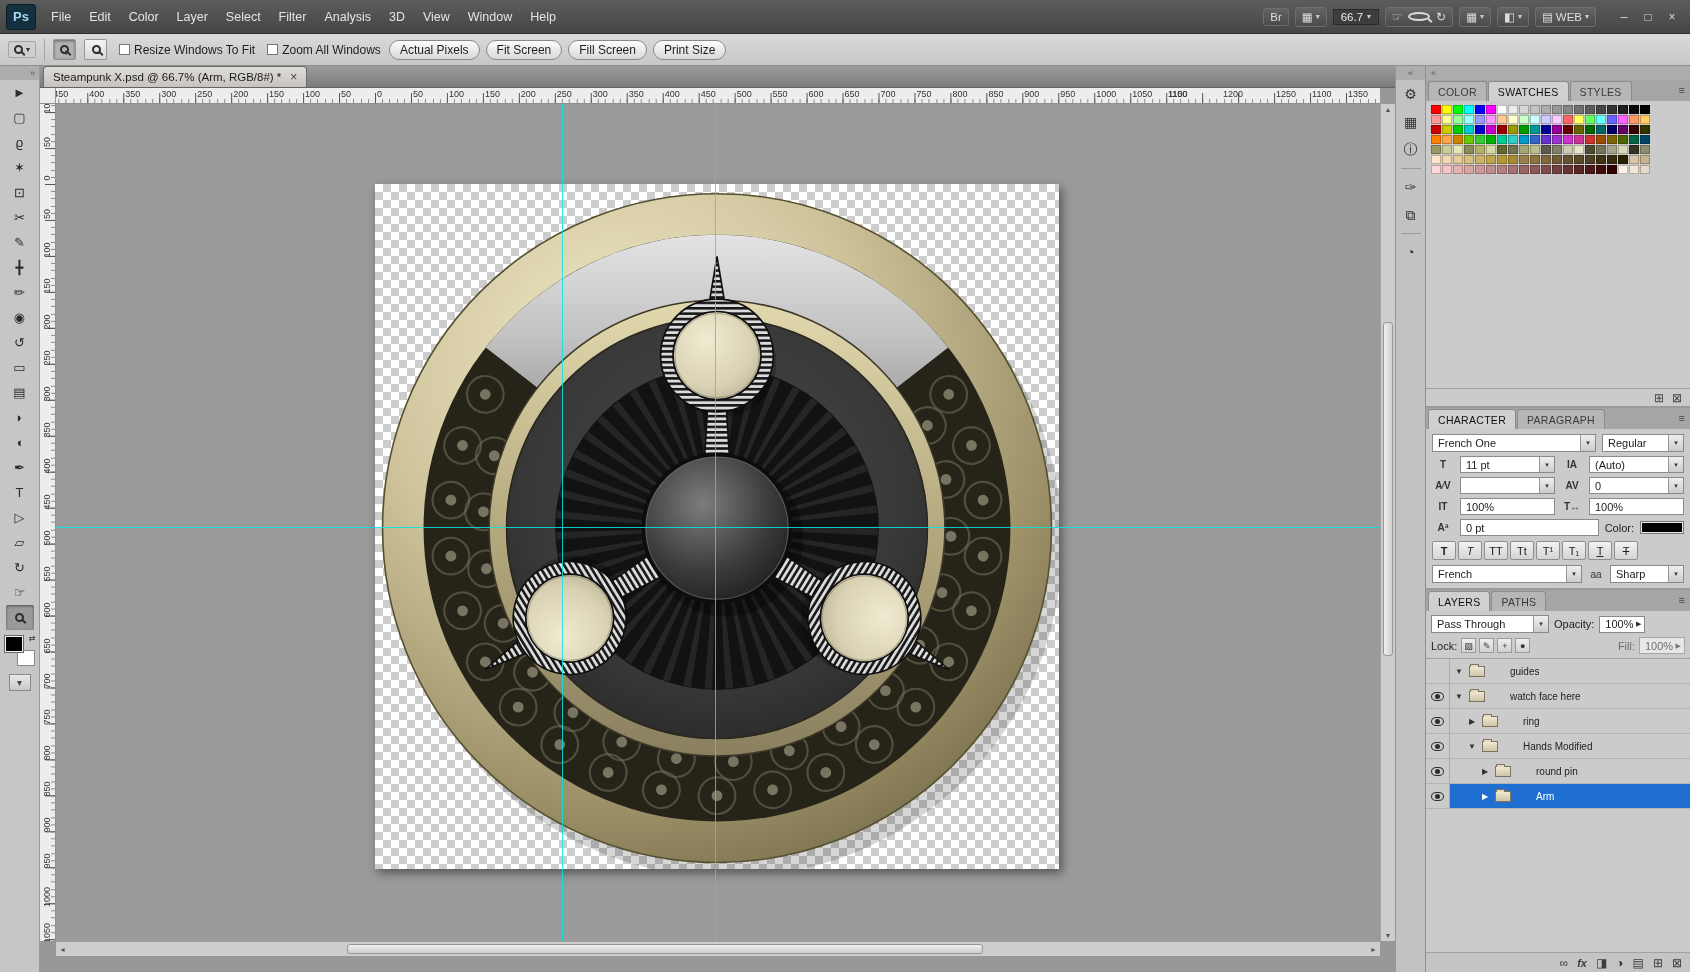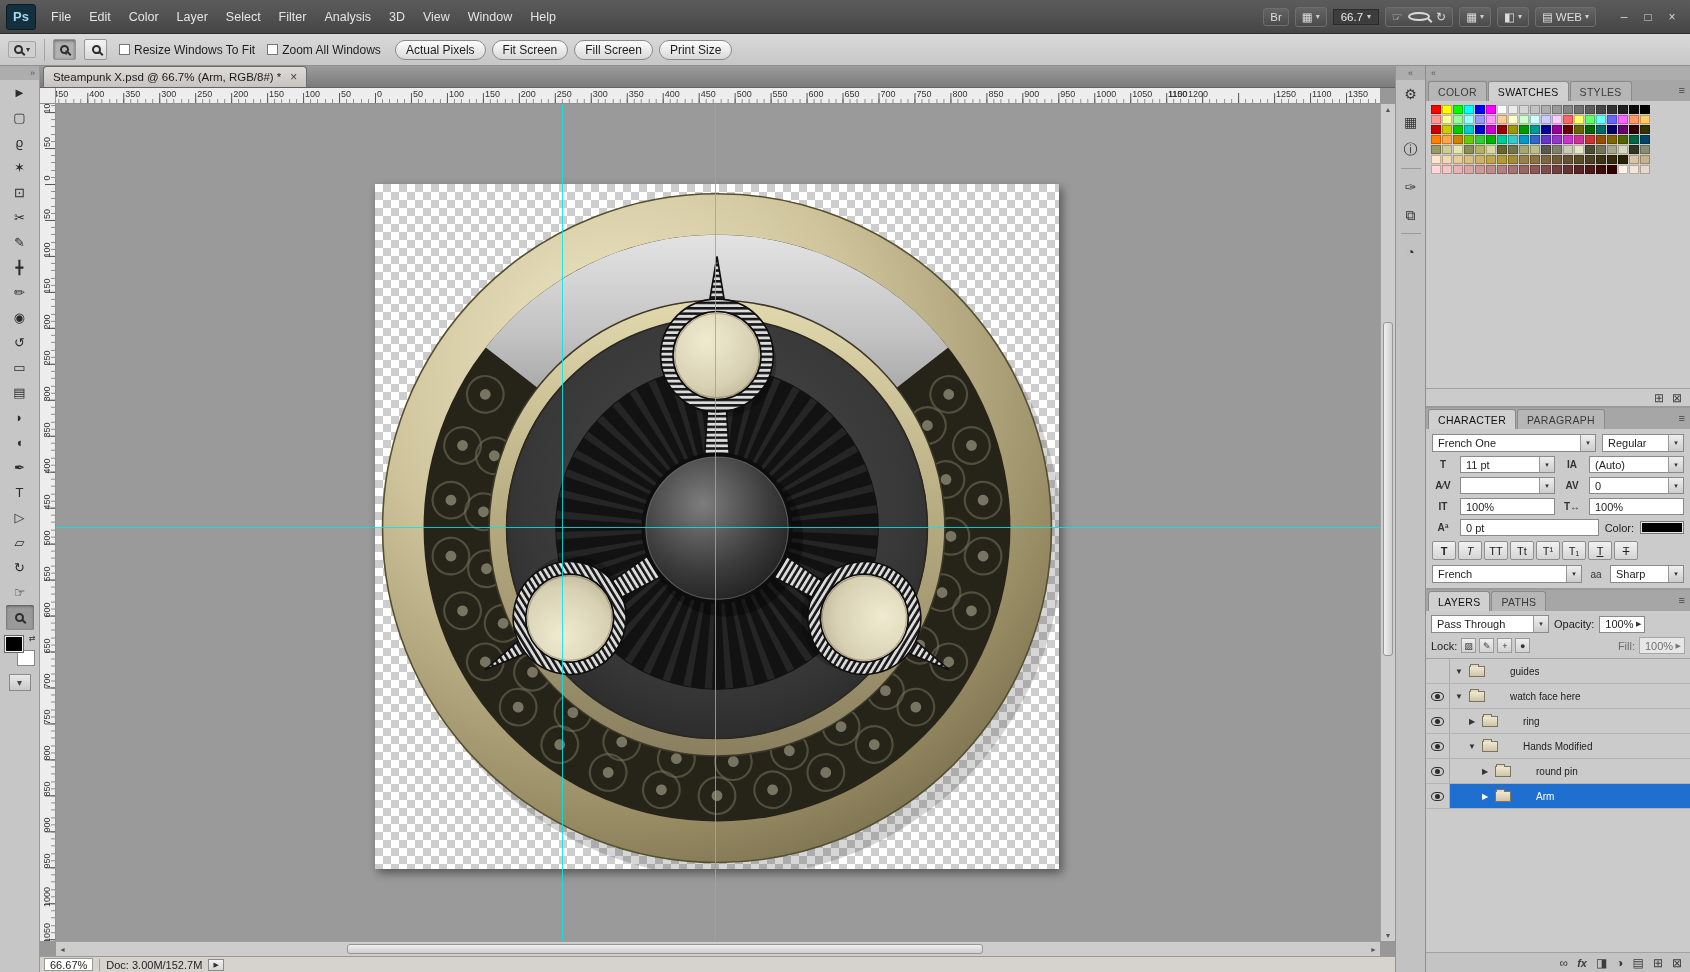--- a/index.html
+++ b/index.html
@@ -246,21 +246,21 @@
   <span id="opt-checks" style="display:flex;gap:12px;margin-left:4px">
       <span class="opt-check">
         <span class="checkbox"></span>
         <span>Resize Windows To Fit</span>
       </span>
       <span class="opt-check">
         <span class="checkbox"></span>
         <span>Zoom All Windows</span>
       </span>
     </span>
-  <span id="opt-btns" style="display:flex;gap:6px;margin-left:6px">
+  <span id="opt-btns" style="display:flex;gap:6px;">
       <span class="opt-btn">Actual Pixels</span>
       <span class="opt-btn">Fit Screen</span>
       <span class="opt-btn">Fill Screen</span>
       <span class="opt-btn">Print Size</span>
     </span>
 </div>
 
 <div class="main">
 
   <div class="toolbox">
@@ -335,21 +335,21 @@
           <span class="hr-label" style="left: 824.496px;">700</span>
           <span class="hr-label" style="left: 860.46px;">750</span>
           <span class="hr-label" style="left: 896.424px;">800</span>
           <span class="hr-label" style="left: 932.388px;">850</span>
           <span class="hr-label" style="left: 968.352px;">900</span>
           <span class="hr-label" style="left: 1004.32px;">950</span>
           <span class="hr-label" style="left: 1040.28px;">1000</span>
           <span class="hr-label" style="left: 1076.24px;">1050</span>
           <span class="hr-label" style="left: 1112.21px;">1100</span>
           <span class="hr-label" style="left: 1112px;">1150</span>
-          <span class="hr-label" style="left: 1132px;">1200</span>
+          <span class="hr-label" style="left: 1167px;">1200</span>
           <span class="hr-label" style="left: 1220.1px;">1250</span>
           <span class="hr-label" style="left: 1256.06px;">1100</span>
           <span class="hr-label" style="left: 1292.03px;">1350</span>
         </div>
       <div class="v-ruler" id="v-ruler">
           <span class="vr-label" style="top: -2.928px;">100</span>
           <span class="vr-label" style="top: 33.036px;">50</span>
           <span class="vr-label" style="top: 69px;">0</span>
           <span class="vr-label" style="top: 104.964px;">50</span>
           <span class="vr-label" style="top: 140.928px;">100</span>
@@ -517,26 +517,20 @@
         <span class="scroll-arrow" style="top:2px;left:0;right:0">▲</span>
         <div class="v-thumb"></div>
         <span class="scroll-arrow" style="bottom:2px;left:0;right:0">▼</span>
       </div>
       <div class="h-scroll">
         <span class="scroll-arrow" style="left:3px;top:4px">◄</span>
         <div class="h-thumb"></div>
         <span class="scroll-arrow" style="right:3px;top:4px">►</span>
       </div>
 
-      <div class="status-bar">
-        <span class="zoom-field">66.67%</span>
-        <span class="status-divider"></span>
-        <span>Doc: 3.00M/152.7M</span>
-        <span class="status-play">▶</span>
-      </div>
     </div>
   </div>
 
   <div class="icon-dock">
     <div class="dock-header">«</div>
     <div id="dock-icons" style="display:flex;flex-direction:column;align-items:center">
         <span class="dock-icon">⚙</span>
         <span class="dock-icon">▦</span>
         <span class="dock-icon">ⓘ</span>
         <span class="dock-sep"></span>

